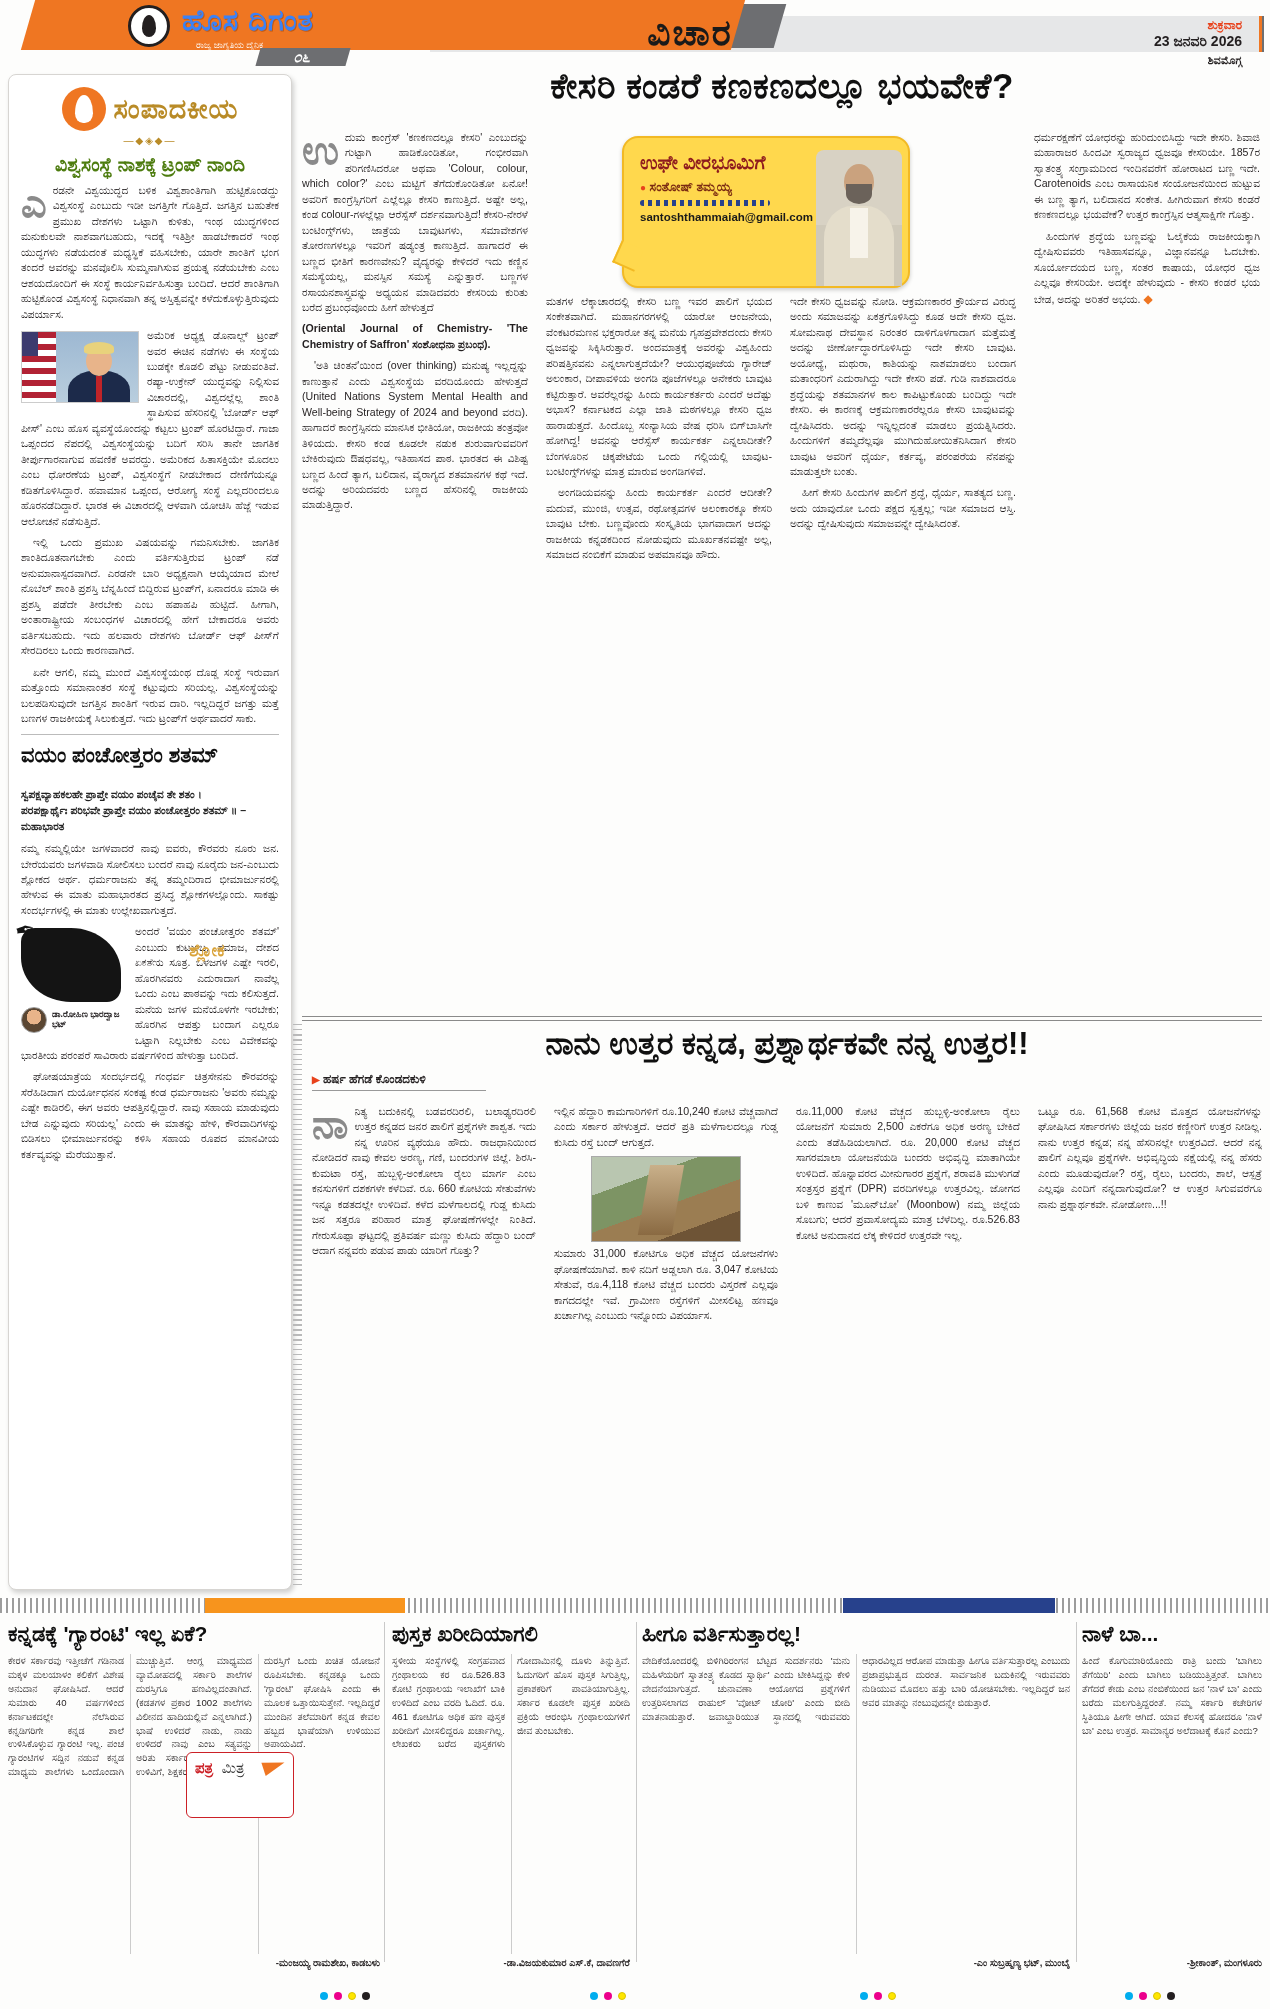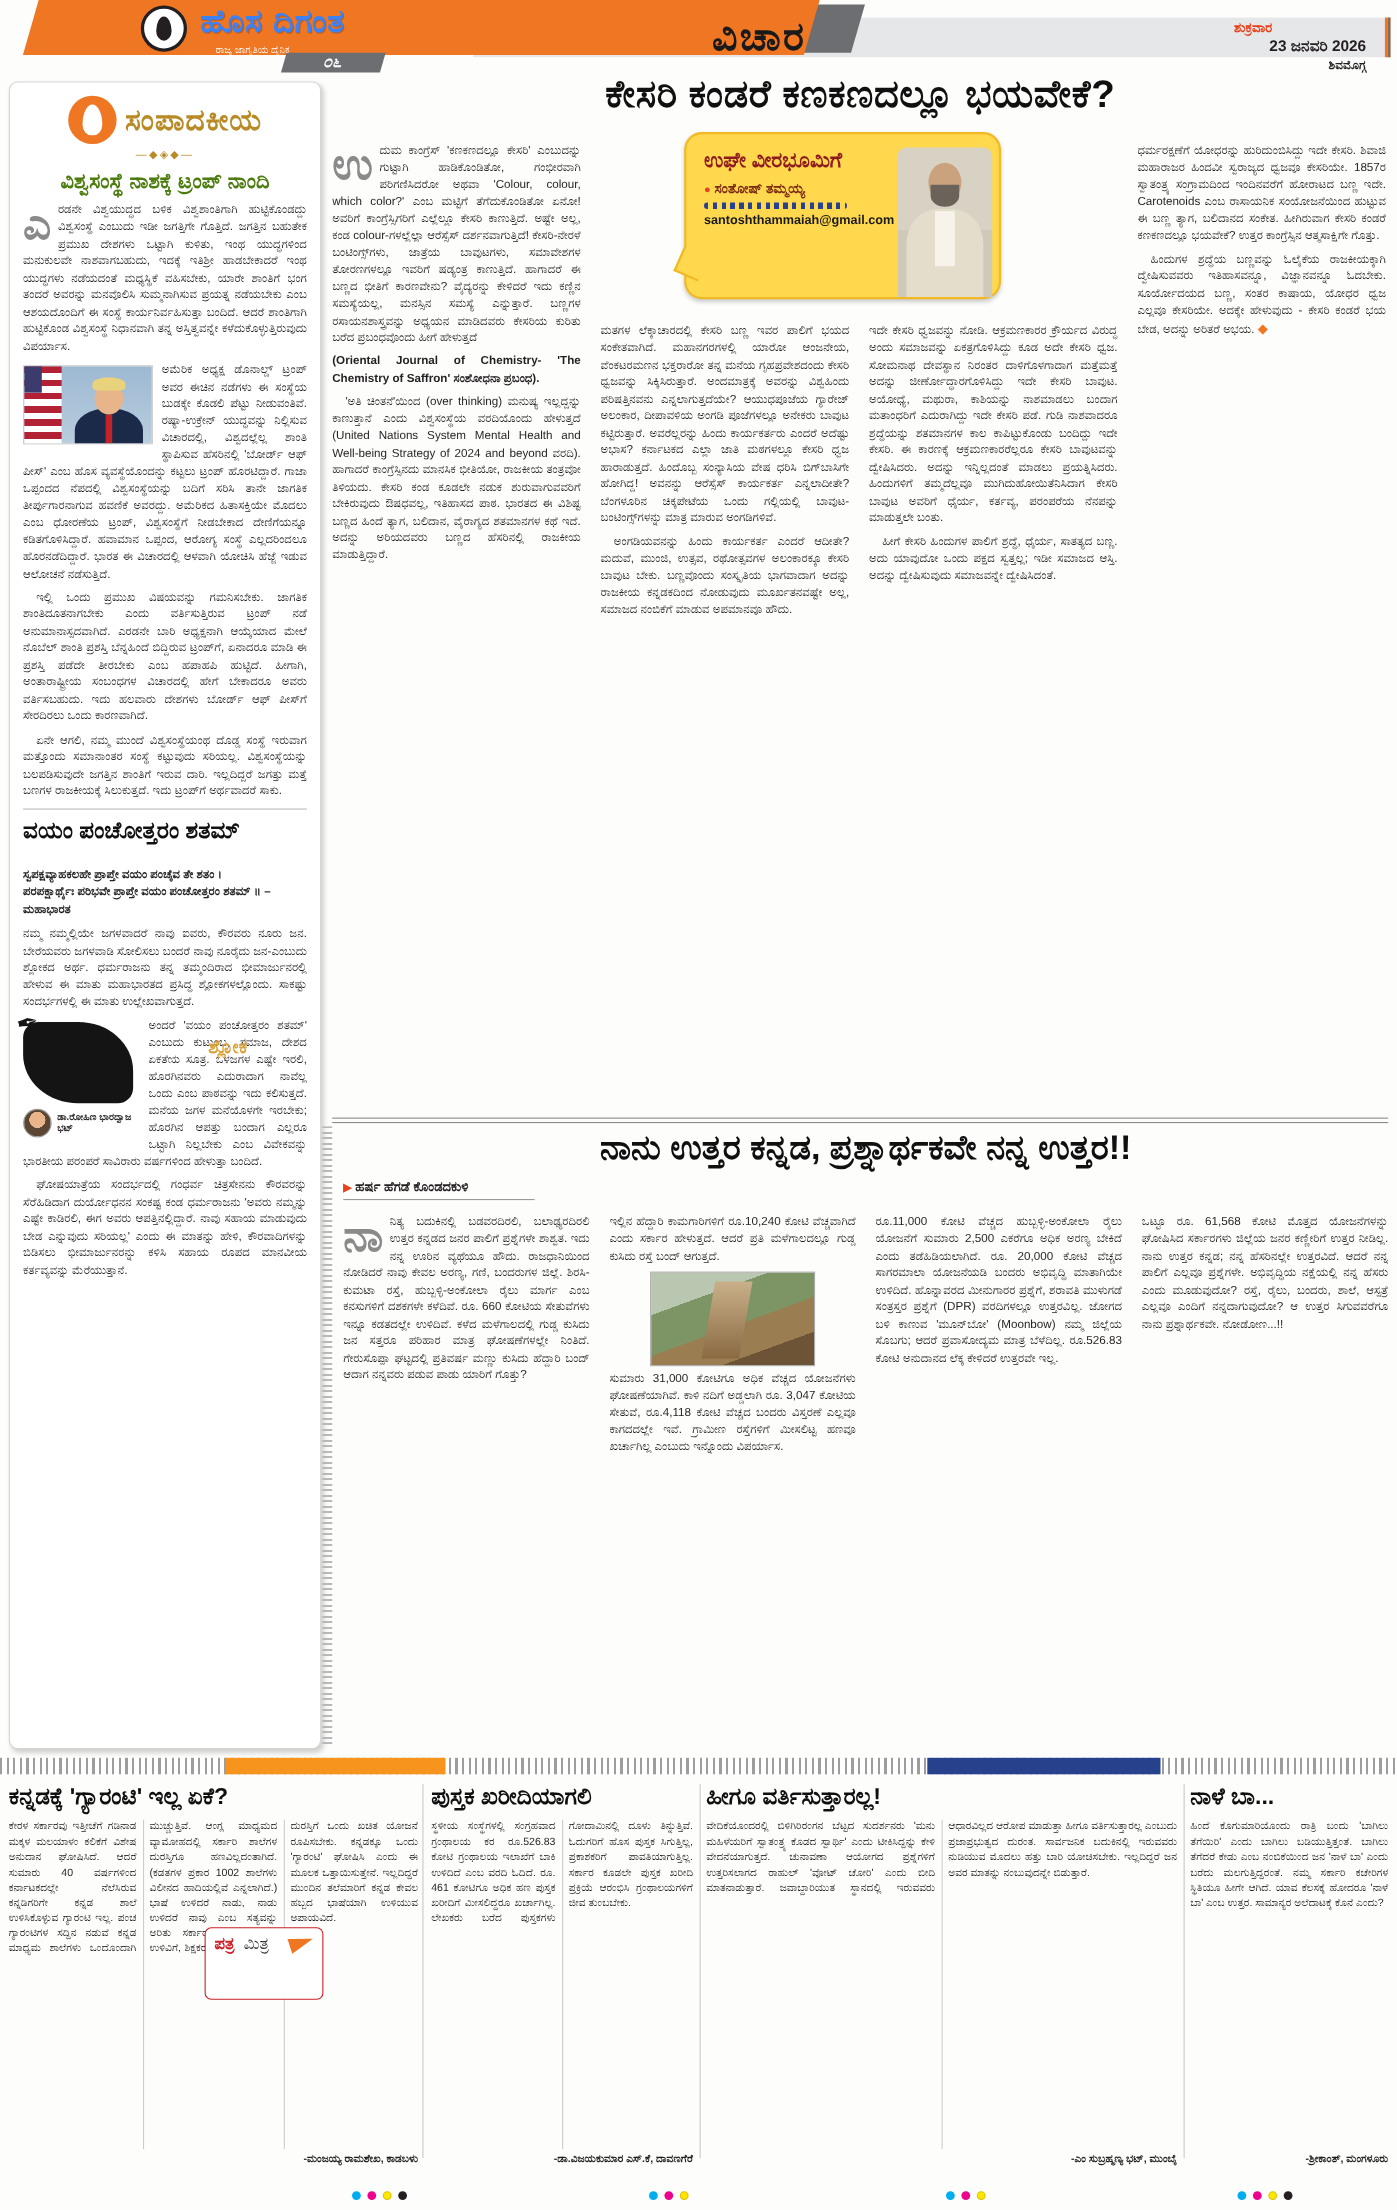--- a/index.html
+++ b/index.html
@@ -10,21 +10,21 @@
   .masthead { position:absolute; left:0; top:0; width:1270px; height:64px; }
   .mh-graybar { position:absolute; left:430px; top:16px; width:832px; height:36px; background:#e6e7e8; }
   .mh-grayskew { position:absolute; left:40px; top:4px; width:740px; height:44px; background:#6d6e71; transform:skewX(-16deg); }
   .mh-orangeskew { position:absolute; left:28px; top:0; width:710px; height:50px; background:#ef7622; transform:skewX(-16deg); display:flex; align-items:center; }
   .mh-logo { position:absolute; left:128px; top:5px; width:42px; height:42px; border-radius:50%; background:#fff; border:3px solid #231f20; display:flex; align-items:center; justify-content:center; }
   .mh-logo .flame { width:14px; height:22px; background:#231f20; border-radius:50% 50% 50% 50%/60% 60% 40% 40%; }
   .mh-title { position:absolute; left:182px; top:4px; font-size:29px; font-weight:bold; color:#3b82f6; letter-spacing:1px; text-shadow:1px 1px 0 #c55a10;text-align:center; }
   .mh-tagline { position:absolute; left:196px; top:40px; font-size:9px; color:#fff; }
   .mh-pagenum { position:absolute; left:258px; top:48px; width:90px; height:18px; background:#6d6e71; transform:skewX(-16deg); color:#fff; font-weight:bold; font-size:15px; text-align:center; line-height:17px; }
   .mh-section { position:absolute; left:560px; top:12px; width:260px; text-align:center; font-size:36px; font-weight:bold; color:#1a1a1a; letter-spacing:2px; }
-  .mh-right { position:absolute; right:28px; top:18px; text-align:left; line-height:1.25; }
+  .mh-right { position:absolute; right:28px; top:18px; text-align:right; line-height:1.25; }
   .mh-day { font-size:12px; font-weight:bold; color:#e8421c; }
   .mh-date { font-size:14px; font-weight:bold; color:#231f20;margin-left:32px; }
   .mh-edition { position:absolute; right:28px; top:54px; font-size:11px; font-weight:bold; }
   .mh-tick { position:absolute; right:6px; top:16px; width:5px; height:36px; background:#ef7622; border-right:2px solid #6d6e71; }
 
   
   .edit-box { position:absolute; left:8px; top:74px; width:284px; height:1516px; background:#fff; border:1px solid #d7d5d2; border-radius:8px; box-shadow:2px 3px 5px rgba(0,0,0,.18); padding:12px 12px 10px 12px; overflow:hidden; }
   .edit-head { display:flex; align-items:center; gap:8px; justify-content:center; }
   .edit-logo { width:44px; height:44px; border-radius:50%; background:#ef7622; position:relative; flex:0 0 auto; }
   .edit-logo::after { content:""; position:absolute; left:13px; top:8px; width:18px; height:28px; background:#fff; border-radius:50% 50% 45% 45%/65% 65% 35% 35%; }
@@ -55,21 +55,21 @@
   .columnist .avatar { width:26px; height:26px; border-radius:50%; background:radial-gradient(circle at 50% 38%, #e8b48a 0 38%, #5a4632 39% 100%); border:1px solid #999; flex:0 0 auto; }
   .columnist .cname { font-size:8.6px; font-weight:bold; line-height:1.15; }
 
   
   .main-article { position:absolute; left:302px; top:66px; width:960px; height:946px; }
   .ma-headline { text-align:center; font-size:35px; font-weight:bold; color:#101010; letter-spacing:0.5px; }
   .ma-cols { position:absolute; left:0; top:64px; width:960px; height:880px; display:flex; gap:18px; overflow:hidden; }
   .ma-col { width:226px; overflow:hidden; }
   .spacer160 { height:164px; }
   .bold-line { font-weight:bold; }
-  .author-card { position:absolute; left:320px; top:54px; width:288px; height:152px; background:#ffd84d; border:2px solid #f2b924; border-radius:16px; box-shadow:0 2px 4px rgba(0,0,0,.2); padding:14px 96px 10px 16px; z-index:5; }
+  .author-card { position:absolute; left:320px; top:70px; width:288px; height:152px; background:#ffd84d; border:2px solid #f2b924; border-radius:16px; box-shadow:0 2px 4px rgba(0,0,0,.2); padding:14px 96px 10px 16px; z-index:5; }
   .author-card::before { content:""; position:absolute; left:-8px; bottom:18px; width:22px; height:22px; background:#ffd84d; border-left:2px solid #f2b924; border-bottom:2px solid #f2b924; transform:rotate(24deg); }
   .ac-title { font-size:19px; font-weight:bold; color:#8e1b1e; }
   .ac-name { font-size:12.5px; font-weight:bold; color:#7a2a12; margin-top:6px; }
   .ac-bullet { color:#e8421c; font-size:10px; }
   .ac-dots { height:6px; margin:5px 0; background:repeating-linear-gradient(90deg,#27418c 0 4px,transparent 4px 8px); width:130px; border-radius:3px; }
   .ac-email { font-size:11.5px; font-weight:bold; color:#1a1a1a; }
   .ac-photo { position:absolute; right:6px; bottom:0; width:86px; height:136px; background:linear-gradient(180deg,#d8d2c4 0 55%,#cfc9ba 55% 100%); border-radius:8px 8px 0 0; overflow:hidden; }
   .ac-photo .head { position:absolute; left:28px; top:14px; width:30px; height:36px; background:#caa27e; border-radius:50%; }
   .ac-photo .beard { position:absolute; left:30px; top:34px; width:26px; height:20px; background:#6b625a; border-radius:0 0 50% 50%; }
   .ac-photo .coat { position:absolute; left:8px; top:56px; width:70px; height:80px; background:#e4ddcb; border-radius:40% 40% 0 0; }

